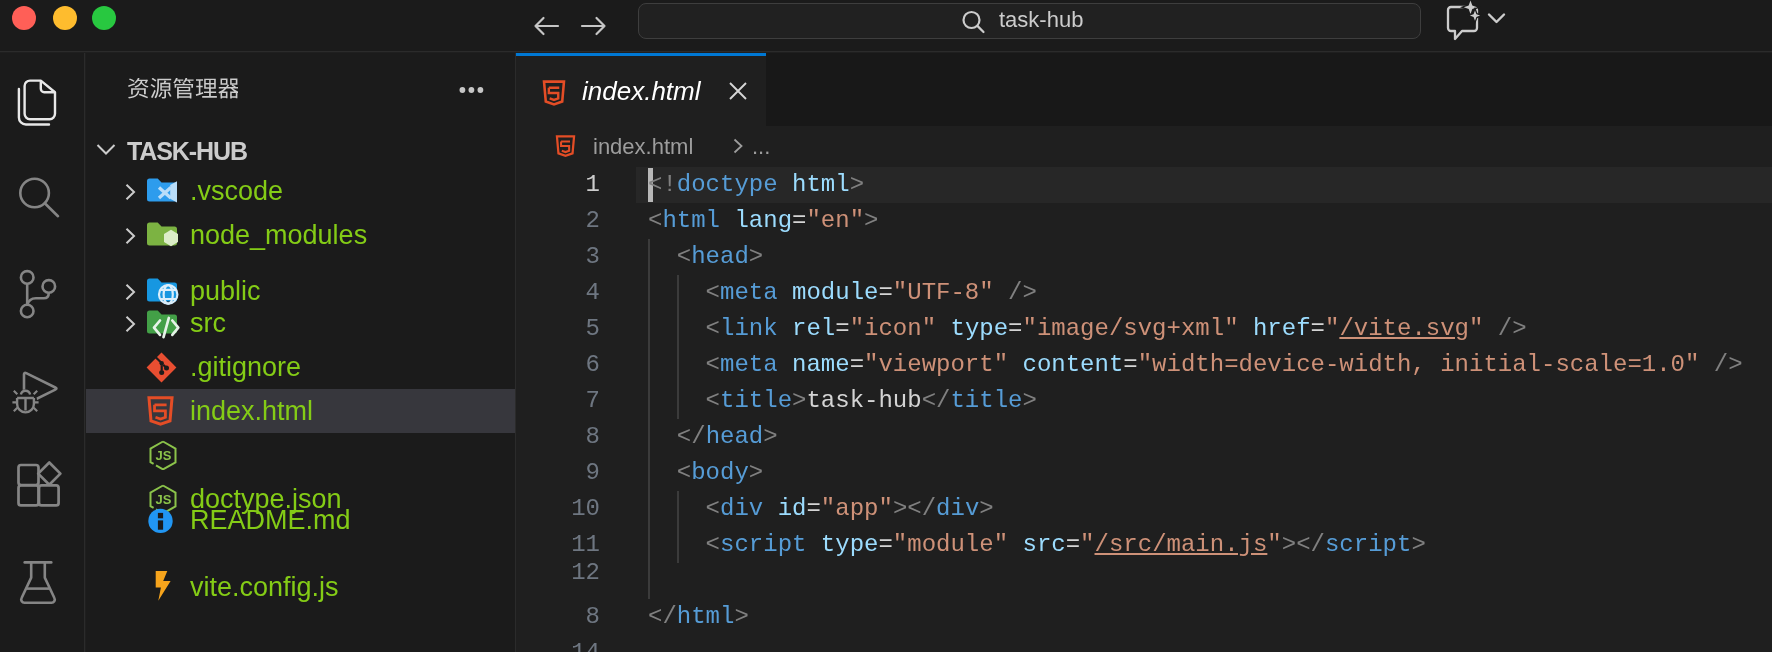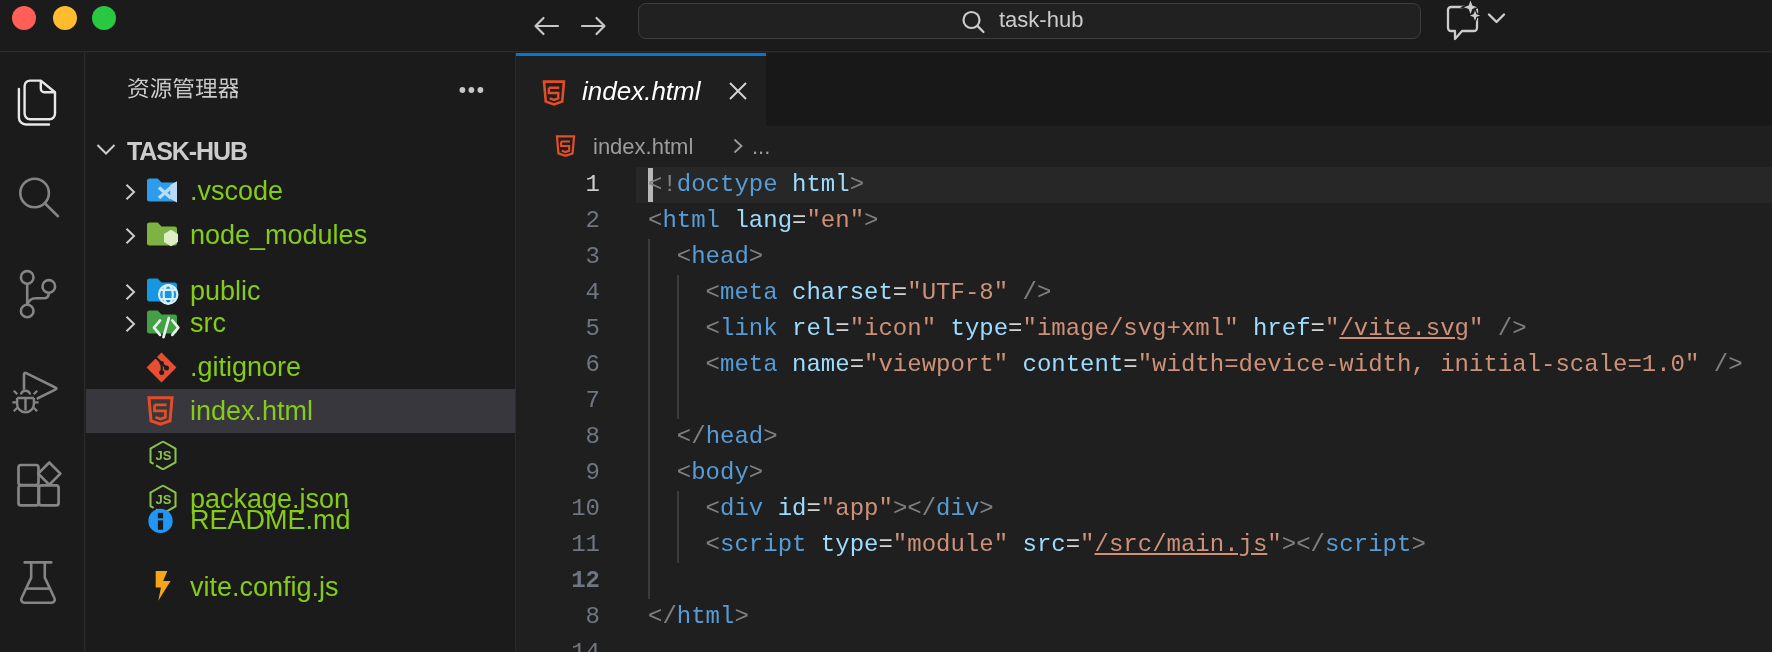--- a/index.html
+++ b/index.html
@@ -205,21 +205,21 @@
       <span class="ficon"><svg width="28" height="30" viewBox="0 0 28 30" style="margin-left:3px">
           <path d="M14 1.5 L26.5 8.6 V22.5 L14 29.4 L7 25.4 M4.6 23.9 L1.5 22.2 V8.6 L14 1.5" fill="none" stroke="#8bc34a" stroke-width="2"></path>
           <text x="14.5" y="20" text-anchor="middle" font-family="Liberation Sans" font-size="13" font-weight="bold" fill="#8bc34a">JS</text>
         </svg></span>
     </div>
 <div class="row" style="top:424px;">
       <span class="ficon"><svg width="28" height="30" viewBox="0 0 28 30" style="margin-left:3px">
           <path d="M14 1.5 L26.5 8.6 V22.5 L14 29.4 L7 25.4 M4.6 23.9 L1.5 22.2 V8.6 L14 1.5" fill="none" stroke="#8bc34a" stroke-width="2"></path>
           <text x="14.5" y="20" text-anchor="middle" font-family="Liberation Sans" font-size="13" font-weight="bold" fill="#8bc34a">JS</text>
         </svg></span>
-      <span class="lbl">package.json</span>
+      <span class="lbl">doctype.json</span>
     </div>
 <div class="row" style="top:445px;">
       <span class="ficon"><svg width="30" height="30" viewBox="0 0 30 30">
           <circle cx="14.5" cy="15.9" r="12.2" fill="#2196f3"></circle>
           <rect x="11.9" y="7.9" width="5.2" height="5.4" fill="#1b1b1b"></rect>
           <rect x="11.9" y="15.4" width="5.2" height="9.3" fill="#1b1b1b"></rect>
         </svg></span>
       <span class="lbl">README.md</span>
     </div>
 <div class="row" style="top:512px;">
@@ -256,24 +256,24 @@
 
 <div id="code">
   <div id="curline"></div>
   <div id="cursor"></div>
   <div class="guide" style="left:132px; top:72px; height:360px;"></div>
 <div class="guide" style="left:161px; top:108px; height:144px;"></div>
 <div class="guide" style="left:161px; top:324px; height:72px;"></div>
 <div class="cl" style="top:0px;"><span class="ln" style="color:#cccccc;">1</span><span class="ct"><span class="p">&lt;!</span><span class="t">doctype</span><span class="e"> </span><span class="a">html</span><span class="p">&gt;</span></span></div>
 <div class="cl" style="top:36px;"><span class="ln">2</span><span class="ct"><span class="p">&lt;</span><span class="t">html</span><span class="e"> </span><span class="a">lang</span><span class="e">=</span><span class="s">"en"</span><span class="p">&gt;</span></span></div>
 <div class="cl" style="top:72px;"><span class="ln">3</span><span class="ct">  <span class="p">&lt;</span><span class="t">head</span><span class="p">&gt;</span></span></div>
-<div class="cl" style="top:108px;"><span class="ln">4</span><span class="ct">    <span class="p">&lt;</span><span class="t">meta</span><span class="e"> </span><span class="a">charset</span><span class="e">=</span><span class="s">"UTF-8"</span><span class="e"> </span><span class="p">/&gt;</span></span></div>
+<div class="cl" style="top:108px;"><span class="ln">4</span><span class="ct">    <span class="p">&lt;</span><span class="t">meta</span><span class="e"> </span><span class="a">module</span><span class="e">=</span><span class="s">"UTF-8"</span><span class="e"> </span><span class="p">/&gt;</span></span></div>
 <div class="cl" style="top:144px;"><span class="ln">5</span><span class="ct">    <span class="p">&lt;</span><span class="t">link</span><span class="e"> </span><span class="a">rel</span><span class="e">=</span><span class="s">"icon"</span><span class="e"> </span><span class="a">type</span><span class="e">=</span><span class="s">"image/svg+xml"</span><span class="e"> </span><span class="a">href</span><span class="e">=</span><span class="s">"</span><span class="lnk">/vite.svg</span><span class="s">"</span><span class="e"> </span><span class="p">/&gt;</span></span></div>
 <div class="cl" style="top:180px;"><span class="ln">6</span><span class="ct">    <span class="p">&lt;</span><span class="t">meta</span><span class="e"> </span><span class="a">name</span><span class="e">=</span><span class="s">"viewport"</span><span class="e"> </span><span class="a">content</span><span class="e">=</span><span class="s">"width=device-width, initial-scale=1.0"</span><span class="e"> </span><span class="p">/&gt;</span></span></div>
-<div class="cl" style="top:216px;"><span class="ln">7</span></div>
+<div class="cl" style="top:216px;"><span class="ln">7</span><span class="ct">    <span class="p">&lt;</span><span class="t">title</span><span class="p">&gt;</span><span class="e">task-hub</span><span class="p">&lt;/</span><span class="t">title</span><span class="p">&gt;</span></span></div>
 <div class="cl" style="top:252px;"><span class="ln">8</span><span class="ct">  <span class="p">&lt;/</span><span class="t">head</span><span class="p">&gt;</span></span></div>
 <div class="cl" style="top:288px;"><span class="ln">9</span><span class="ct">  <span class="p">&lt;</span><span class="t">body</span><span class="p">&gt;</span></span></div>
 <div class="cl" style="top:324px;"><span class="ln">10</span><span class="ct">    <span class="p">&lt;</span><span class="t">div</span><span class="e"> </span><span class="a">id</span><span class="e">=</span><span class="s">"app"</span><span class="p">&gt;&lt;/</span><span class="t">div</span><span class="p">&gt;</span></span></div>
 <div class="cl" style="top:360px;"><span class="ln">11</span><span class="ct">    <span class="p">&lt;</span><span class="t">script</span><span class="e"> </span><span class="a">type</span><span class="e">=</span><span class="s">"module"</span><span class="e"> </span><span class="a">src</span><span class="e">=</span><span class="s">"</span><span class="lnk">/src/main.js</span><span class="s">"</span><span class="p">&gt;&lt;/</span><span class="t">script</span><span class="p">&gt;</span></span></div>
-<div class="cl" style="top:396px;font-weight:bold;"><span class="ln">12</span></div>
+<div class="cl" style="top:388px;"><span class="ln">12</span></div>
 <div class="cl" style="top:432px;"><span class="ln">8</span><span class="ct"><span class="p">&lt;/</span><span class="t">html</span><span class="p">&gt;</span></span></div>
 <div class="cl" style="top:468px;"><span class="ln">14</span><span class="ct"></span></div>
 </div>
 
 </body></html>

